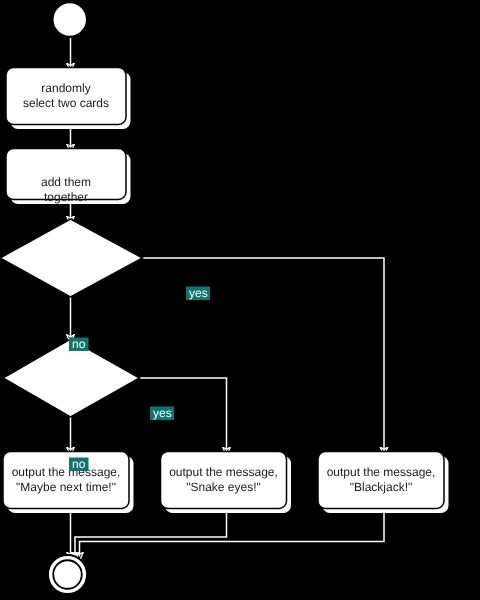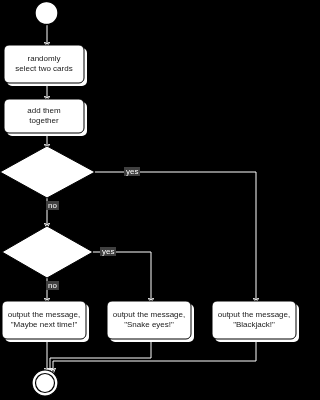--- a/index.html
+++ b/index.html
@@ -34,24 +34,25 @@
     display: flex;
     align-items: center;
     justify-content: center;
   }
   .edge-label {
     position: absolute;
     color: #ffffff;
     font-family: "Liberation Sans", sans-serif;
     font-size: 8px;
     line-height: 9px;
-    background: #404040;
+    background: #0f766e;
     padding: 0 2px;
     text-align: center;
     white-space: nowrap;
+    margin-top: 24px;
   }
 </style>
 </head>
 <body>
 
 <div id="canvas">
 
   <svg id="flow" viewBox="0 0 306 400">
     <defs>
       <marker id="arrowWhite" markerWidth="8" markerHeight="8" refX="3.2" refY="3" orient="auto" markerUnits="userSpaceOnUse">
@@ -129,21 +130,21 @@
         <circle cx="45" cy="383" r="13" fill="#ffffff" stroke="#000000" stroke-width="1.2"></circle>
         <circle cx="45" cy="383" r="11" fill="#ffffff" stroke="#ffffff" stroke-width="1.2"></circle>
         <circle cx="45" cy="383" r="9.5" fill="#ffffff" stroke="#000000" stroke-width="1.2"></circle>
       </g>
     </g>
   </svg>
 
   <div class="node-text" style="left:4px; top:45px; width:80px; height:38px;">randomly
 select two cards</div>
 
-  <div class="node-text" style="left:4px; top:99px; width:80px; height:34px;">add them
+  <div class="node-text" style="left:4px; top:110px; width:80px; height:34px;">add them
 together</div>
 
 
 
   <div class="node-text" style="left:2px; top:301px; width:84px; height:38px;">output the message,
 "Maybe next time!"</div>
 
   <div class="node-text" style="left:107px; top:301px; width:84px; height:38px;">output the message,
 "Snake eyes!"</div>
 

